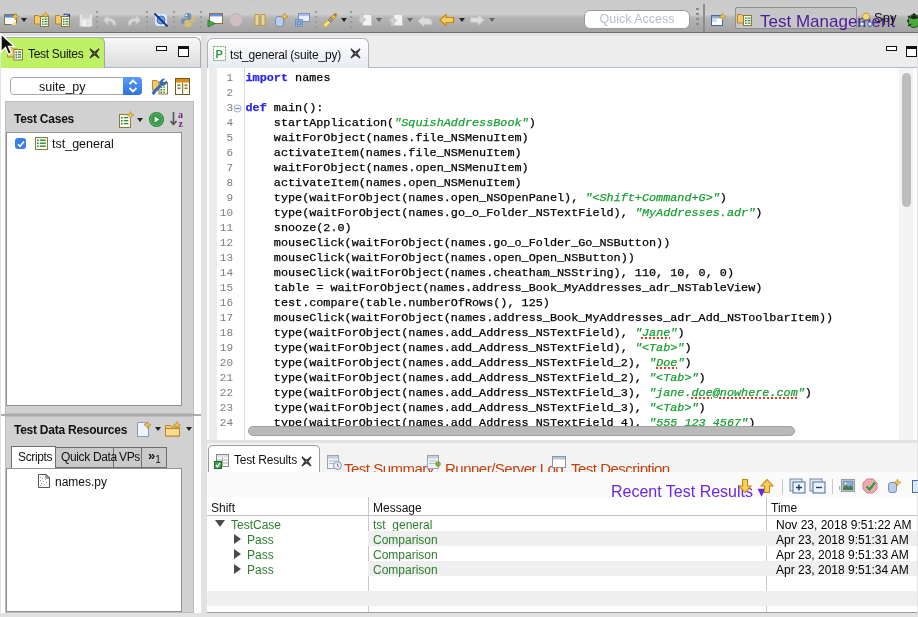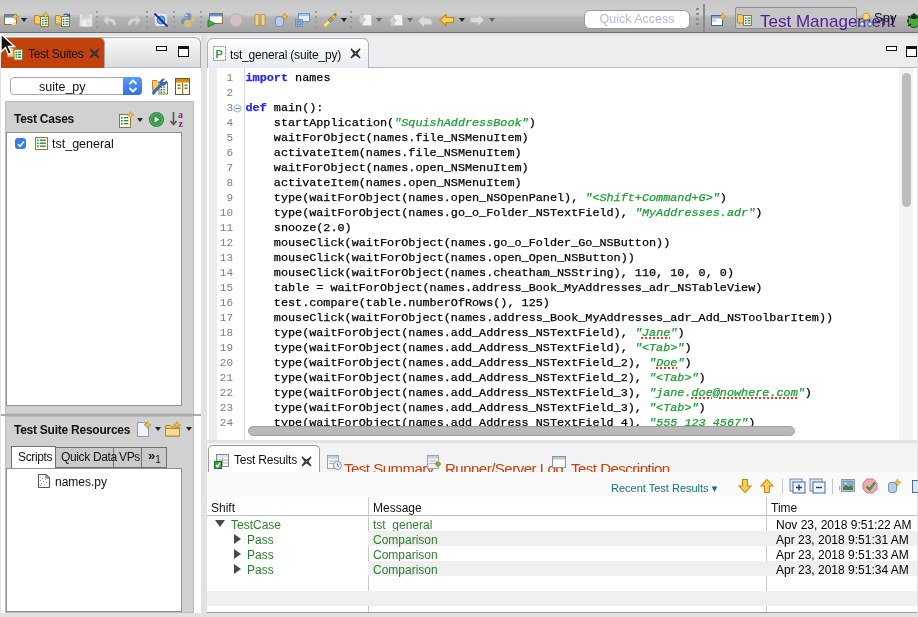--- a/index.html
+++ b/index.html
@@ -23,21 +23,21 @@
   #perspsep { left:703px; top:4px; width:2px; height:28px; background:#8c8c8c; }
   #tmbtn { left:735px; top:7px; width:122px; height:22px; background:#c6c6c6;
     border:1px solid #8f8f8f; border-radius:2px; }
   #tmbtn span { position:absolute; left:24px; top:4px; font-size:17px; color:#4c1d95; white-space:nowrap; }
   #spytext { left:874px; top:10px; font-size:13px; color:#111; }
   
   #lview { left:1px; top:36px; width:200px; height:577px; background:#fff; }
   #ltabbar { left:1px; top:37px; width:200px; height:31px;
     background:linear-gradient(#f8f8f8, #dcdcdc); border-top:1px solid #a6a6a6;
     border-right:1px solid #a6a6a6; border-radius:0 6px 0 0; border-bottom:1px solid #aebacd; }
-  #ltab { left:1px; top:37px; width:104px; height:31px; background:#c2410c;
+  #ltab { left:1px; top:37px; width:104px; height:31px; background:#bef264;
     border-top:1px solid #a6a6a6; border-right:1px solid #a6a6a6; border-radius:0 6px 0 0; }
   #ltab .txt { position:absolute; left:27px; top:8.5px; font-size:12px; letter-spacing:-0.3px; color:#111; }
   .winbtn { position:absolute; border:1.6px solid #111; background:#fff; }
   
   #combo { left:10px; top:77px; width:132px; height:18px; background:#fff;
     border:1px solid #a8a8a8; border-radius:4px; }
   #combo .txt { position:absolute; left:8px; top:2px; font-size:12.5px; color:#111;margin-left:20px; }
   #combo .blue { position:absolute; right:-1px; top:-1px; width:19px; height:18px;
     background:linear-gradient(#5a9cf8,#2f72e4); border-radius:0 4px 4px 0; }
   .grp { position:absolute; left:5px; width:189px; background:#d1d1d1; border:1px solid #bcbcbc; }
@@ -67,21 +67,21 @@
   #hthumb { left:248px; top:426px; width:547px; height:10px; background:#b9b9b9;
     border:1px solid #a0a0a0; border-radius:5px; }
   
   #bpanel { left:207px; top:443px; width:710px; height:170px; background:#fff; }
   #btabbar { left:207px; top:443px; width:710px; height:29px; background:#f3f3f3; }
   #btab { left:208px; top:445px; width:112px; height:28px; background:#fff;
     border:1px solid #9c9c9c; border-bottom:none; border-radius:5px 5px 0 0; }
   #btab .txt { position:absolute; left:25px; top:7px; font-size:12px; letter-spacing:-0.2px; color:#111; }
   .btabi { position:absolute; top:460px; font-size:15px; letter-spacing:-0.5px; color:#c2410c; }
   #btoolrow { left:207px; top:472px; width:710px; height:25px; background:#fafafa; }
-  #recentlbl { left:611px; top:482px; font-size:11px; color:#0f766e; }
+  #recentlbl { left:611px; top:482px; font-size:16px; color:#6d28d9; }
   #thead { left:207px; top:497px; width:710px; height:19px; background:#fff;
     border-bottom:1px solid #c0c0c0; }
   .hcell { position:absolute; top:501px; font-size:12px; color:#111; }
   .colsep { position:absolute; top:497px; width:1px; height:116px; background:#c9c9c9; }
   .row { position:absolute; left:207px; width:710px; height:15px; }
   .stripe23 { position:absolute; left:368px; width:549px; height:15px; background:#efefef; }
   .g { color:#2d7e2d; }
   .rowtxt { position:absolute; font-size:12px; top:1.5px; }
   .tri-d { position:absolute; width:0; height:0; border-left:5px solid transparent;
     border-right:5px solid transparent; border-top:7px solid #4a4a4a; top:4px; }
@@ -320,21 +320,21 @@
   <rect x="2" y="5.5" width="1.6" height="1.6" fill="#2c8a3c"></rect>
     <rect x="4.8" y="5.5" width="6" height="1.4" fill="#2c8a3c"></rect>
   <rect x="2" y="8.5" width="1.6" height="1.6" fill="#2c8a3c"></rect>
     <rect x="4.8" y="8.5" width="6" height="1.4" fill="#2c8a3c"></rect>
 </svg>
 <div class="abs" style="left:52px; top:136.5px; font-size:12.5px; color:#111;">tst_general</div>
 
 <div class="abs" style="left:1px; top:413.5px; width:200px; height:2px; background:#ababab;"></div>
 
 <div class="grp abs" style="top:415.5px; height:197.5px;"></div>
-<div class="grphead abs" style="left:14px; top:423px;">Test Suite Resources</div>
+<div class="grphead abs" style="left:14px; top:423px;">Test Data Resources</div>
 <svg class="abs" style="left:136px; top:421px; width:16px; height:17px;" viewBox="0 0 16 17">
   <path d="M1.5 1.5 h8 l3 3 v11 h-11 z" fill="#eef4fc" stroke="#8a9ab0"></path>
   <path d="M9.5 1.5 l3 3 h-3 z" fill="#c8d4e4" stroke="#8a9ab0"></path>
   <path d="M11.5 0.5 L12.6 2.9 L15 4 L12.6 5.1 L11.5 7.5 L10.4 5.1 L8 4 L10.4 2.9 Z" fill="#f2c14e" stroke="#b8860b" stroke-width="0.6"></path>
 </svg>
 <div class="dd abs" style="left:155px; top:427px;"></div>
 <svg class="abs" style="left:165px; top:421px; width:17px; height:17px;" viewBox="0 0 17 17">
   <path d="M0.5 4.5 h5 l1.5 1.5 h7.5 v9 h-14 z" fill="#f3c96e" stroke="#b8862a"></path>
   <path d="M0.5 7.5 h14 v7.5 h-14 z" fill="#f8da92" stroke="#b8862a"></path>
   <path d="M12 0.5 L13.1 2.9 L15.5 4 L13.1 5.1 L12 7.5 L10.9 5.1 L8.5 4 L10.9 2.9 Z" fill="#f2c14e" stroke="#b8860b" stroke-width="0.6"></path>

